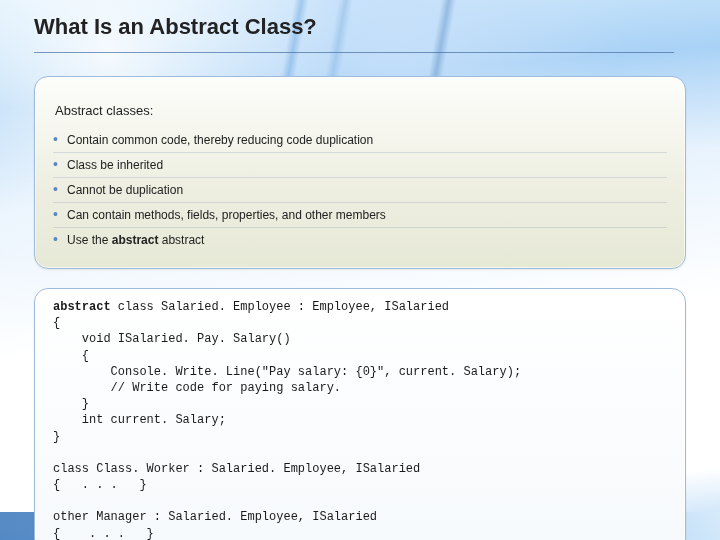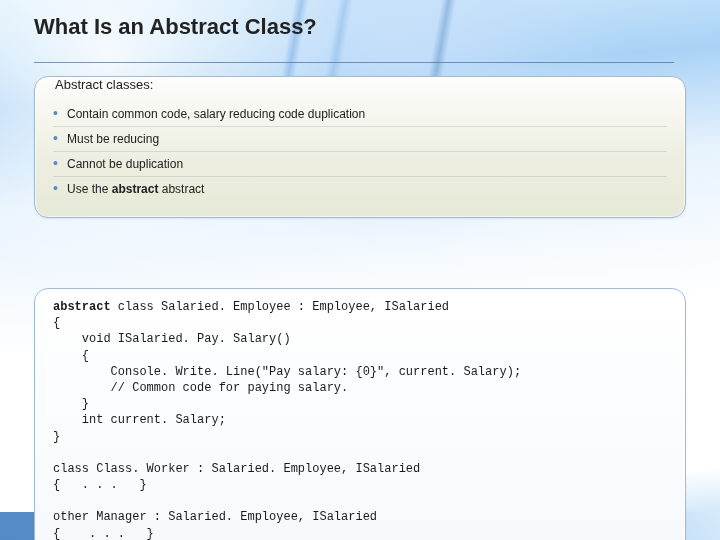--- a/index.html
+++ b/index.html
@@ -23,29 +23,29 @@
   }
   .bottom-band {
     position: absolute; left: 0; right: 0; bottom: 0; height: 28px;
     background: linear-gradient(90deg, #2b6db6 0%, #3f85d0 45%, #8abce9 70%, #d7ebfb 100%);
     opacity: 0.8;
   }
   .title {
     position: absolute; top: 14px; left: 34px;
     font-size: 22px; font-weight: bold; color: #222;
     border-bottom: 1px solid rgba(70,110,160,0.7);
-    padding-bottom: 22px;
+    padding-bottom: 12px;
     width: 640px;
   }
   .card {
     position: absolute; left: 34px; right: 34px;
     border-radius: 14px;
     border: 1px solid #9fbbdc;
     box-shadow: 0 1px 2px rgba(0,0,0,0.08), inset 0 0 0 1px rgba(255,255,255,0.6);
-    padding: 0 18px 16px 18px;
+    padding: 26px 18px 16px 18px;
   }
   .card.info {
     top: 76px;
     background: linear-gradient(180deg, #fdfdfb 0%, #edeee0 60%, #e7e9d7 100%);
   }
   .card.info .lead {
     font-size: 13px; color: #222; margin-bottom: 10px; margin-left: 2px;
   }
   .card.info ul { list-style: none; }
   .card.info li {
@@ -73,33 +73,34 @@
 <body>
 
 <div class="streaks"></div>
 <div class="bottom-band"></div>
 
 <div class="title">What Is an Abstract Class?</div>
 
 <div class="card info">
   <div class="lead">Abstract classes:</div>
   <ul>
-    <li>Contain common code, salary reducing code duplication</li>
-    <li>Must be reducing</li>
+    <li>Contain common code, thereby reducing code duplication</li>
+    <li>Class be inherited</li>
     <li>Cannot be duplication</li>
+    <li>Can contain methods, fields, properties, and other members</li>
     <li><span>Use the </span><b>abstract</b><span> abstract</span></li>
   </ul>
 </div>
 
 <div class="card code"><span class="kw">abstract</span><span> class Salaried. Employee : Employee, ISalaried</span>
 <span>{</span>
 <span>    void ISalaried. Pay. Salary()</span>
 <span>    {</span>
 <span>        Console. Write. Line("Pay salary: {0}", current. Salary);</span>
-<span>        // Common code for paying salary.</span>
+<span>        // Write code for paying salary.</span>
 <span>    }</span>
 <span>    int current. Salary;</span>
 <span>}</span>
 <span></span>
 <span>class Class. Worker : Salaried. Employee, ISalaried</span>
 <span>{   . . .   }</span>
 <span></span>
 <span>other Manager : Salaried. Employee, ISalaried</span>
 <span>{    . . .   }</span></div>
 

